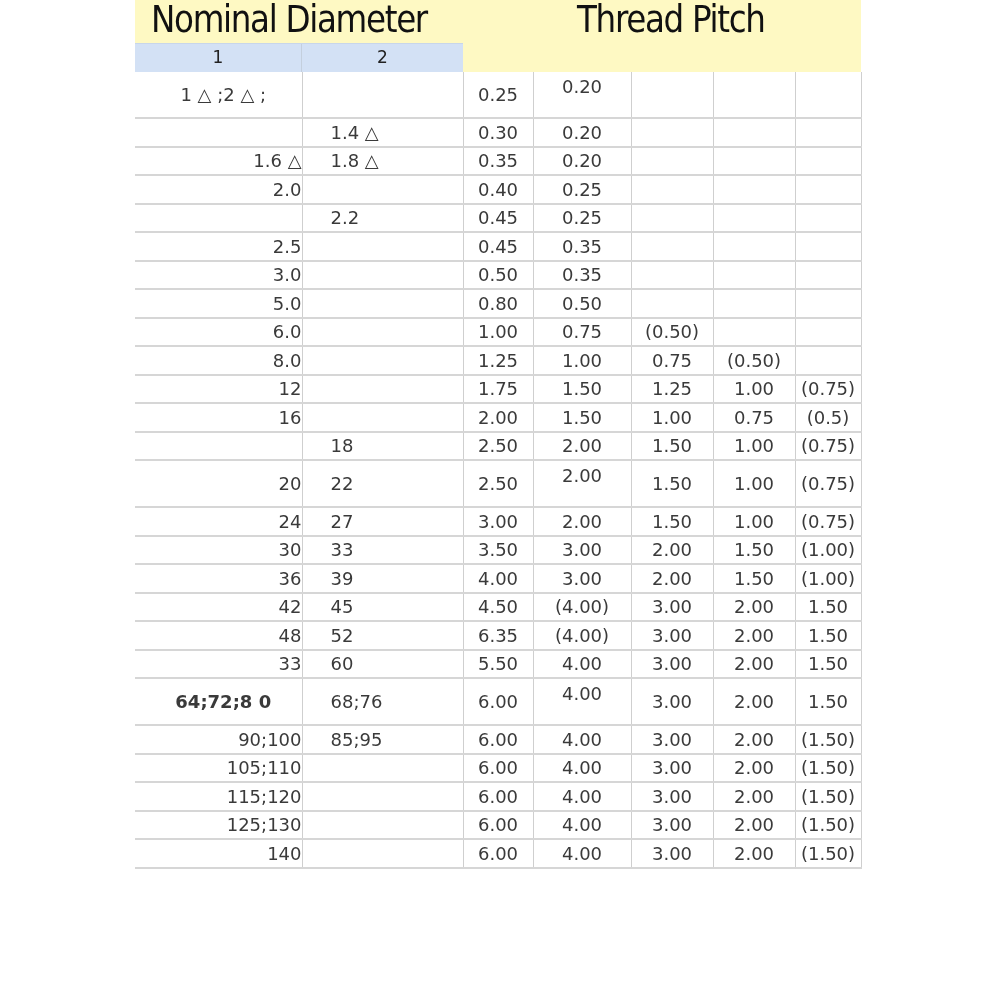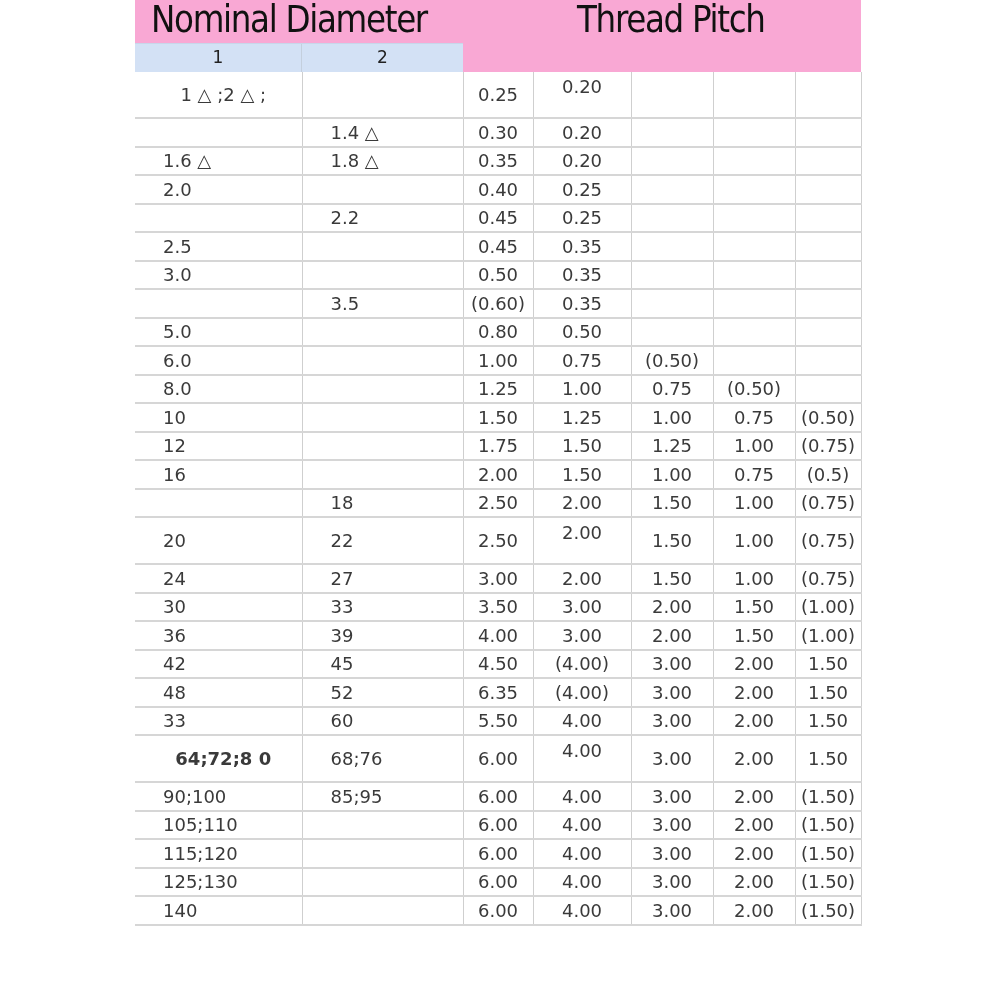--- a/index.html
+++ b/index.html
@@ -1,32 +1,32 @@
 <!DOCTYPE html>
 <html><head>
 <meta charset="utf-8">
 <style>
   html, body { margin:0; padding:0; background:#ffffff; }
   body { width:1001px; height:1001px; position:relative; overflow:hidden;
          font-family:"DejaVu Sans", sans-serif; color:#333; }
   .sheet { position:absolute; left:135px; top:0; width:726px; }
-  .hdr { position:relative; height:72px; background:#f9a8d4; }
+  .hdr { position:relative; height:72px; background:#fef9c3; }
   .hdr .t1 { position:absolute; left:16px; top:-2px; font-size:37px; color:#111;
              font-family:"DejaVu Sans", sans-serif; letter-spacing:-1.5px; transform:scaleX(0.88); transform-origin:left top; }
   .hdr .t2 { position:absolute; left:442px; top:-2px; font-size:37px; color:#111;
              letter-spacing:-1.5px; transform:scaleX(0.88); transform-origin:left top; }
   .hdr .sub { position:absolute; left:0; top:43px; height:28px; width:328px; display:flex;
               background:#d3e1f5; border-top:1px solid #c8d6ea; }
   .hdr .sub div { font-size:17px; color:#222; text-align:center; line-height:26px; }
   .hdr .sub .c1 { width:166px; border-right:1px solid #c4cfdd; }
   .hdr .sub .c2 { width:161px; }
   table { border-collapse:collapse; table-layout:fixed; width:726px; }
   td { border-right:1px solid #cfcfcf; border-bottom:2px solid #d6d6d6; padding:0;
        font-size:18px; color:#3a3a3a; height:26.5px; vertical-align:middle; white-space:nowrap; }
-  td.d1 { padding-left:28px; }
+  td.d1 { padding-left:28px;text-align:right; }
   td.d2 { padding-left:28px; }
   td.p { text-align:center; }
   td.top { vertical-align:top; padding-top:4px; }
   col.c1 { width:167px; } col.c2 { width:161px; } col.c3 { width:70px; }
   col.c4 { width:98px; } col.c5 { width:82px; } col.c6 { width:82px; } col.c7 { width:66px; }
   tr.tall td { height:41px; }
   td.wrap { white-space:normal; line-height:25px; padding-left:10px; }
 </style>
 </head>
 <body>
@@ -108,29 +108,20 @@
         <tr>
           <td class="d1">3.0</td>
           <td class="d2"></td>
           <td class="p">0.50</td>
           <td class="p">0.35</td>
           <td class="p"></td>
           <td class="p"></td>
           <td class="p"></td>
         </tr>
         <tr>
-          <td class="d1"></td>
-          <td class="d2">3.5</td>
-          <td class="p">(0.60)</td>
-          <td class="p">0.35</td>
-          <td class="p"></td>
-          <td class="p"></td>
-          <td class="p"></td>
-        </tr>
-        <tr>
           <td class="d1">5.0</td>
           <td class="d2"></td>
           <td class="p">0.80</td>
           <td class="p">0.50</td>
           <td class="p"></td>
           <td class="p"></td>
           <td class="p"></td>
         </tr>
         <tr>
           <td class="d1">6.0</td>
@@ -142,29 +133,20 @@
           <td class="p"></td>
         </tr>
         <tr>
           <td class="d1">8.0</td>
           <td class="d2"></td>
           <td class="p">1.25</td>
           <td class="p">1.00</td>
           <td class="p">0.75</td>
           <td class="p">(0.50)</td>
           <td class="p"></td>
-        </tr>
-        <tr>
-          <td class="d1">10</td>
-          <td class="d2"></td>
-          <td class="p">1.50</td>
-          <td class="p">1.25</td>
-          <td class="p">1.00</td>
-          <td class="p">0.75</td>
-          <td class="p">(0.50)</td>
         </tr>
         <tr>
           <td class="d1">12</td>
           <td class="d2"></td>
           <td class="p">1.75</td>
           <td class="p">1.50</td>
           <td class="p">1.25</td>
           <td class="p">1.00</td>
           <td class="p">(0.75)</td>
         </tr>

